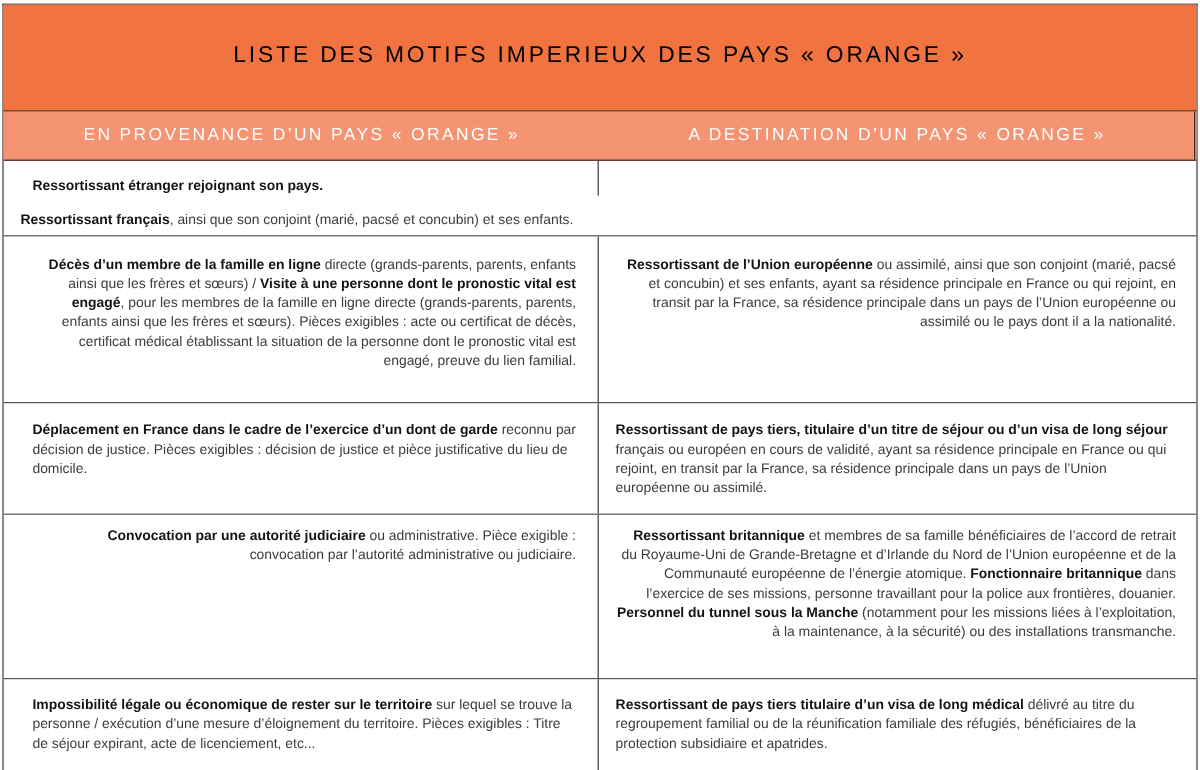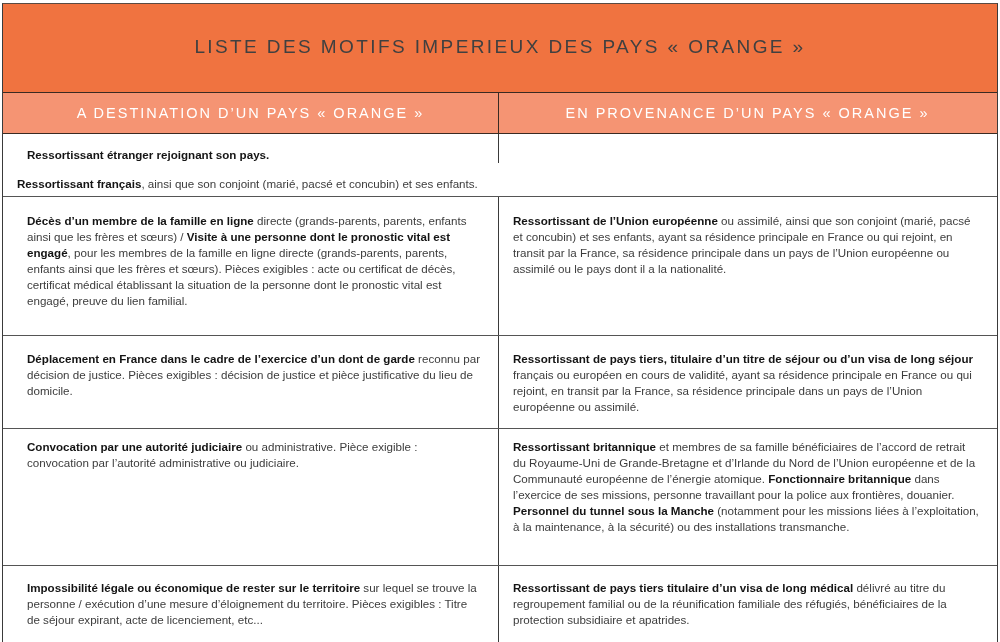--- a/index.html
+++ b/index.html
@@ -1,49 +1,49 @@
 <!DOCTYPE html>
 <html><head>
 <meta charset="utf-8">
 <style>
   html, body { margin: 0; padding: 0; background: #ffffff; }
   body { width: 1000px; height: 642px; overflow: hidden; position: relative; font-family: "Liberation Sans", "DejaVu Sans", sans-serif; }
   .frame { position: absolute; left: 2px; top: 3px; width: 996px; height: 650px; border-left: 1.5px solid #3a3a3a; border-right: 1.5px solid #3a3a3a; border-top: 1.5px solid #5a4a42; box-sizing: border-box; }
   .title-band { position: absolute; left: 0; top: 0; width: 100%; height: 89px; background: #F07340; border-bottom: 1.5px solid #3a2a22; box-sizing: border-box; display: flex; align-items: center; justify-content: center; }
-  .title-band span { color: #404040; font-size: 19px; letter-spacing: 2.4px; font-weight: normal; padding-bottom: 3px; }
+  .title-band span { color: #000000; font-size: 19px; letter-spacing: 2.4px; font-weight: normal; padding-bottom: 3px; }
   .sub-band { position: absolute; left: 0; top: 89px; width: 100%; height: 41px; background: #F59473; border-bottom: 1.5px solid #3a2a22; box-sizing: border-box; display: flex; }
   .sub-band .cell { flex: 0 0 auto; display: flex; align-items: center; justify-content: center; color: #ffffff; font-size: 14.5px; letter-spacing: 2px; box-sizing: border-box; }
   .sub-band .cell.left { width: 496px; border-right: 1.5px solid #3a2a22; }
   .sub-band .cell.right { width: 497px; }
   .rows { position: absolute; left: 0; top: 130px; width: 100%; }
   .row { display: flex; border-bottom: 1.5px solid #555555; box-sizing: border-box; }
   .row .cell { box-sizing: border-box; font-size: 11.6px; line-height: 16px; color: #3c3c3c; padding-top: 13px; }
   .row .cell.left { width: 496px; padding-left: 24px; padding-right: 18px; border-right: 1.5px solid #3a3a3a; }
   .row .cell.right { width: 497px; padding-left: 14px; padding-right: 16px; }
   .row .cell b { color: #141414; font-weight: bold; }
   .r1 { height: 63px; flex-direction: column; }
-  .r2 { height: 139px; }
+  .r2 { height: 139px; text-align: right; }
   .r2 .cell { padding-top: 16px; }
   .r3 { height: 93px; }
   .r3 .cell { padding-top: 15px; }
-  .r4 { height: 137px; }
+  .r4 { height: 137px; text-align: right; }
   .r4 .cell { padding-top: 10px; }
   .r5 { height: 90px; }
   .r5 .cell { padding-top: 14px; }
 </style>
 </head>
 <body>
 
 <div class="frame">
   <div class="title-band">
     <span>LISTE DES MOTIFS IMPERIEUX DES PAYS « ORANGE »</span>
   </div>
   <div class="sub-band">
+    <div class="cell right">EN PROVENANCE D’UN PAYS « ORANGE »</div>
     <div class="cell left">A DESTINATION D’UN PAYS « ORANGE »</div>
-    <div class="cell right">EN PROVENANCE D’UN PAYS « ORANGE »</div>
   </div>
 
   <div class="rows">
 
     <div class="row r1">
       <div class="cell left"><b>Ressortissant étranger rejoignant son pays.</b></div>
       <div class="cell right"><b>Ressortissant français</b><span>, ainsi que son conjoint (marié, pacsé et concubin) et ses enfants.</span></div>
     </div>
 
     <div class="row r2">

